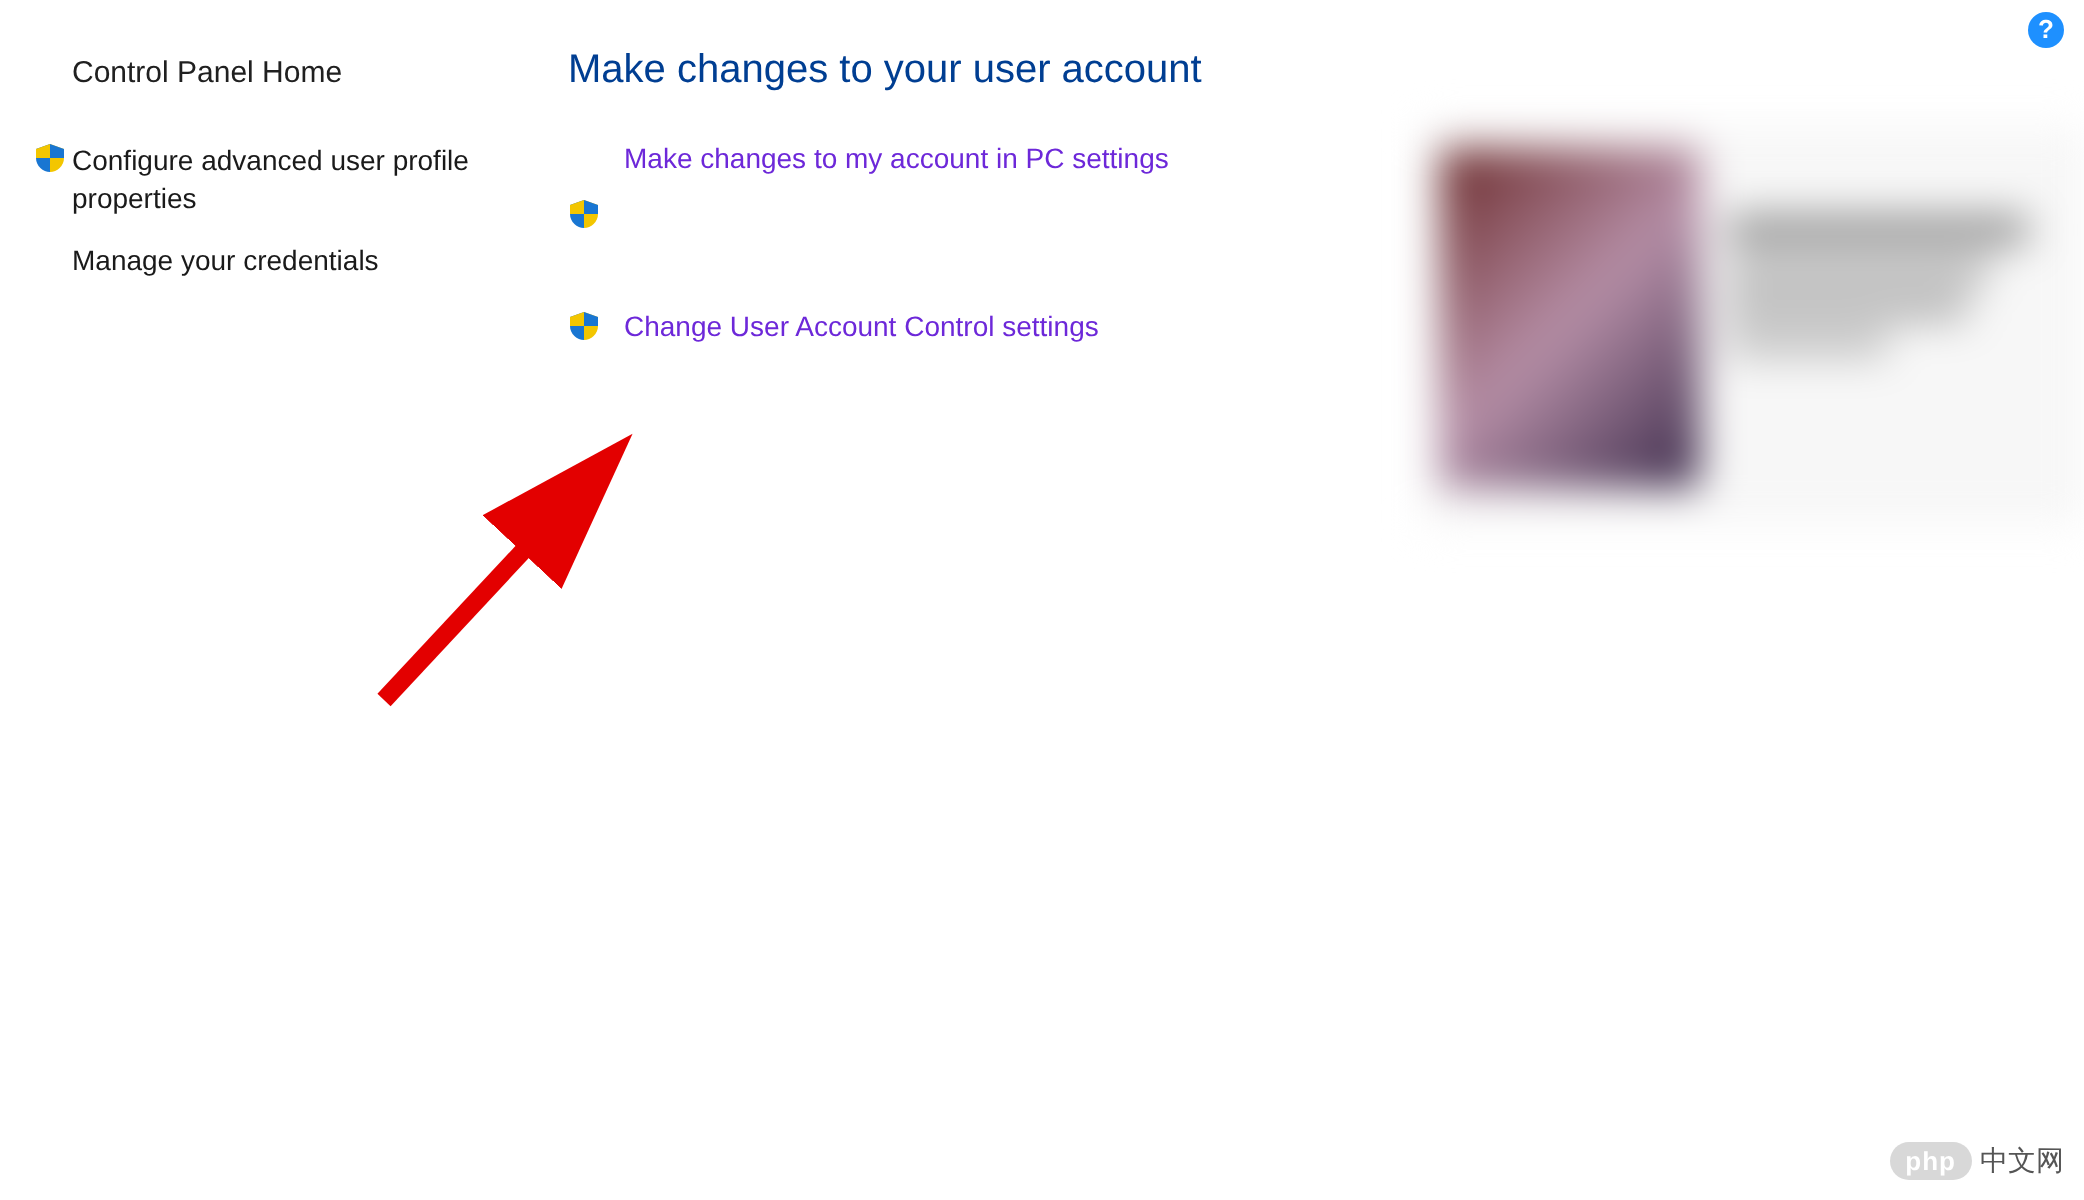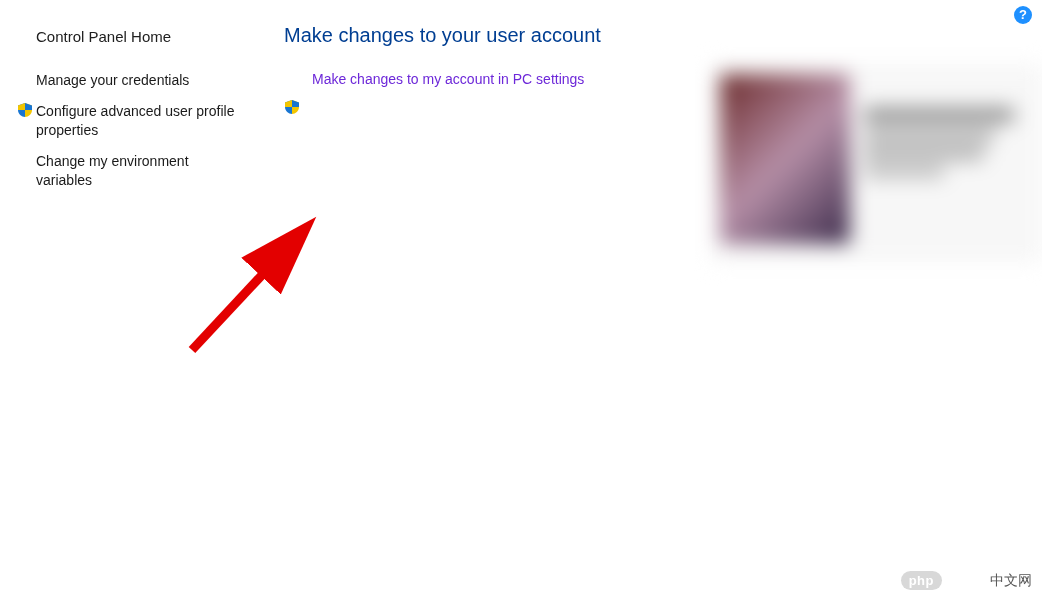--- a/index.html
+++ b/index.html
@@ -130,21 +130,20 @@
     pointer-events: none;
   }
   .arrow-annotation svg { width: 100%; height: 100%; }
   .watermark {
     position: absolute;
     right: 10px; bottom: 10px;
     display: flex;
     align-items: center;
     font-size: 14px;
     color: #555;
-    gap: 44px;
   }
   .watermark .php-badge {
     background: #d8d8d8;
     color: #fff;
     font-weight: bold;
     font-size: 13px;
     padding: 2px 8px;
     border-radius: 10px;
     margin-right: 4px;
     letter-spacing: 0.5px;
@@ -152,44 +151,40 @@
 </style>
 </head>
 <body>
 
 <div class="help-icon">?</div>
 
 <div class="container">
 
   <div class="sidebar">
     <div class="sidebar-home">Control Panel Home</div>
-
-    <div class="side-item">
-      <span class="icon-slot"></span>
-      <span class="label">Manage your credentials</span>
-    </div>
 
     <div class="side-item">
       <span class="icon-slot">
         <span class="shield">
           <svg viewBox="0 0 32 32">
               <path d="M16 2 L30 7 V16 C30 24 23 30 16 30 V2 Z" fill="#f3c600"></path>
               <path d="M16 2 L2 7 V16 C2 24 9 30 16 30 V2 Z" fill="#1976d2"></path>
               <path d="M16 2 L30 7 V16 H16 Z" fill="#1976d2"></path>
               <path d="M16 2 L2 7 V16 H16 Z" fill="#f3c600"></path>
             </svg>
         </span>
       </span>
       <span class="label">Configure advanced user profile properties</span>
     </div>
 
     <div class="side-item">
       <span class="icon-slot"></span>
-      <span class="label">Change my environment variables</span>
-    </div>
+      <span class="label">Manage your credentials</span>
+    </div>
+
   </div>
 
   <div class="main">
     <div class="main-title">Make changes to your user account</div>
 
     <div class="action-list">
 
       <div class="action-row">
         <span class="icon-slot"></span>
         <span class="action-link">Make changes to my account in PC settings</span>
@@ -204,20 +199,33 @@
                 <path d="M16 2 L30 7 V16 H16 Z" fill="#1976d2"></path>
                 <path d="M16 2 L2 7 V16 H16 Z" fill="#f3c600"></path>
               </svg>
           </span>
         </span>
       </div>
 
       <div class="gap-block"></div>
 
 
+      <div class="action-row">
+        <span class="icon-slot">
+          <span class="shield">
+            <svg viewBox="0 0 32 32">
+                <path d="M16 2 L30 7 V16 C30 24 23 30 16 30 V2 Z" fill="#f3c600"></path>
+                <path d="M16 2 L2 7 V16 C2 24 9 30 16 30 V2 Z" fill="#1976d2"></path>
+                <path d="M16 2 L30 7 V16 H16 Z" fill="#1976d2"></path>
+                <path d="M16 2 L2 7 V16 H16 Z" fill="#f3c600"></path>
+              </svg>
+          </span>
+        </span>
+        <span class="action-link">Change User Account Control settings</span>
+      </div>
 
     </div>
 
     <div class="account-card">
       <div class="pic"></div>
       <div class="line1"></div>
       <div class="line2"></div>
       <div class="line3"></div>
       <div class="line4"></div>
     </div>

